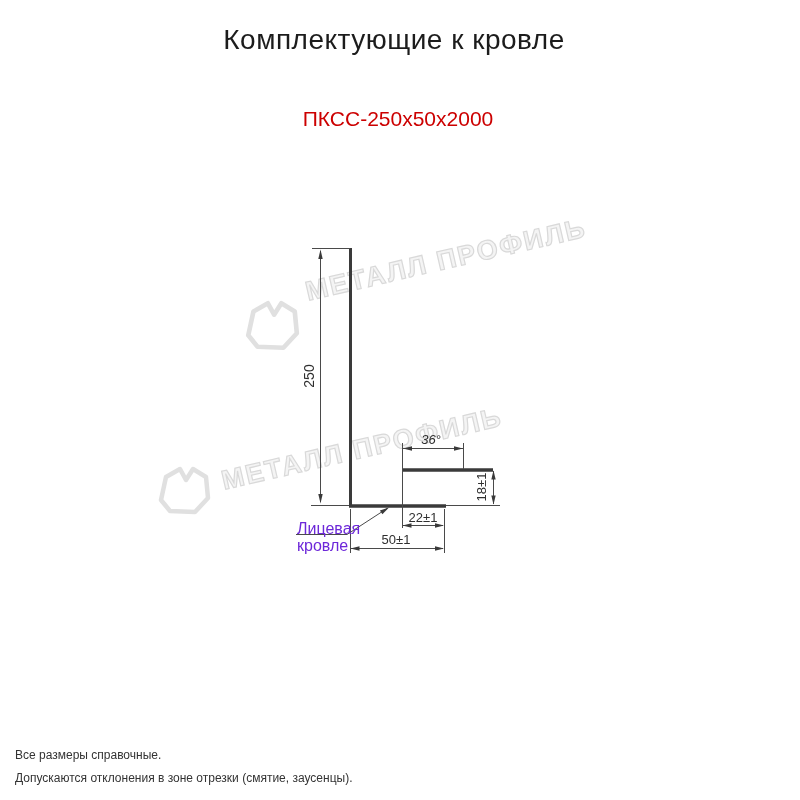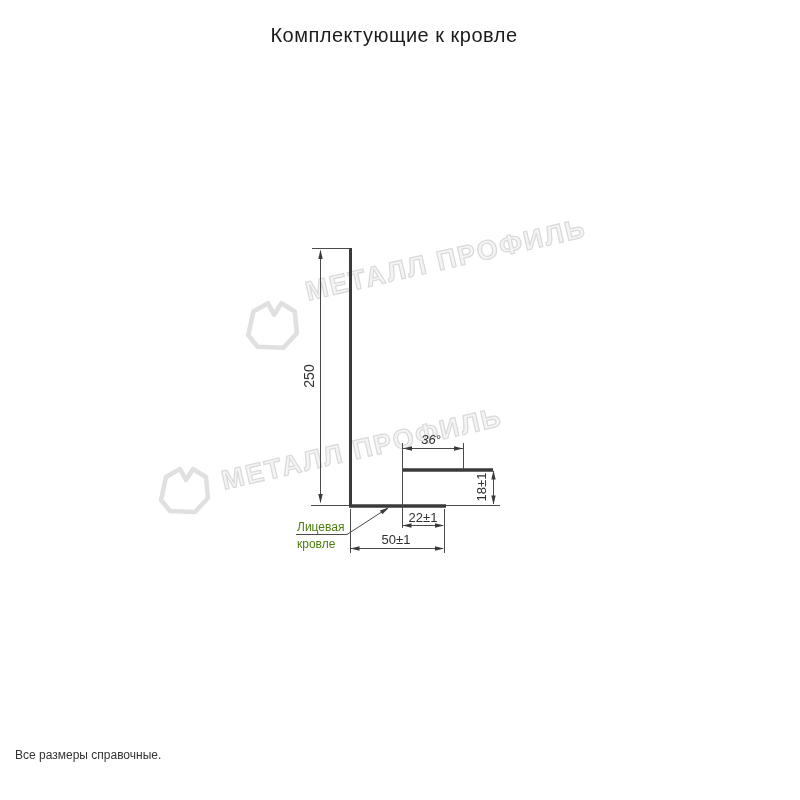--- a/index.html
+++ b/index.html
@@ -3,21 +3,21 @@
 <meta charset="utf-8">
 <style>
   html,body{margin:0;padding:0;}
   body{
     width:800px;height:800px;background:#ffffff;position:relative;
     font-family:"Liberation Sans", sans-serif;overflow:hidden;
   }
   .abs{position:absolute;}
   .page-title{
     left:394px;top:24px;transform:translateX(-50%);
-    font-size:20px;color:#1c1c1c;white-space:nowrap;letter-spacing:0.5px;
+    font-size:28px;color:#1c1c1c;white-space:nowrap;letter-spacing:0.5px;
   }
   .subtitle{
     left:398px;top:106px;transform:translateX(-50%);
     text-align:center;color:#cc0000;font-size:21px;line-height:26px;white-space:nowrap;
   }
   .footnotes{
     left:15px;top:744px;font-size:12px;line-height:23px;color:#333333;
   }
   
   .wm-text{
@@ -26,39 +26,40 @@
     transform-origin:0 50%;transform:rotate(-13deg);
   }
   .wm-logo{pointer-events:none;}
   
   .dim{
     font-size:13px;color:#2f2f2f;white-space:nowrap;
     transform:translate(-50%,-50%);
   }
   .dim.rot{transform:translate(-50%,-50%) rotate(-90deg);}
   .dim.big{font-size:14px;}
-  .leader-txt{font-size:12px;color:#4d7c0f;white-space:nowrap;}
+  .leader-txt{font-size:16px;color:#6d28d9;white-space:nowrap;}
   svg.draw{left:0;top:0;pointer-events:none;}
 </style>
 </head>
 <body>
 
 <svg class="abs wm-logo" style="left:240px;top:296px;" width="62" height="58" viewBox="0 0 60 56">
   <path d="M 8,38 L 13,15 L 27,7 L 33,18 L 40,7 L 53,15 L 55,36 L 42,50 L 17,49 Z" fill="#ffffff" stroke="#e0e0e0" stroke-width="4.5" stroke-linejoin="round"></path>
 </svg>
 <span class="abs wm-text" style="left:306px;top:277px;">МЕТАЛЛ ПРОФИЛЬ</span>
 
 <svg class="abs wm-logo" style="left:153px;top:462px;" width="60" height="56" viewBox="0 0 60 56">
   <path d="M 8,38 L 13,15 L 27,7 L 33,18 L 40,7 L 53,15 L 55,36 L 42,50 L 17,49 Z" fill="#ffffff" stroke="#e0e0e0" stroke-width="4.5" stroke-linejoin="round"></path>
 </svg>
 <span class="abs wm-text" style="left:222px;top:466px;">МЕТАЛЛ ПРОФИЛЬ</span>
 
 <div class="abs page-title">Комплектующие к кровле</div>
 
 <div class="abs subtitle">
+  <div>ПКСС-250х50х2000</div>
 </div>
 
 <svg class="abs draw" width="800" height="800" viewBox="0 0 800 800">
   <g stroke="#3a3a3a" fill="none">
 
     <line x1="350.5" y1="248" x2="350.5" y2="507" stroke-width="3"></line>
     <line x1="349" y1="506" x2="446" y2="506" stroke-width="3.5"></line>
     <line x1="402" y1="470" x2="493" y2="470" stroke-width="3.5"></line>
   </g>
   <g stroke="#4a4a4a" stroke-width="1" fill="none">
@@ -102,13 +103,14 @@
 <span class="abs dim" style="left:431px;top:439px;font-style:italic;">36°</span>
 <span class="abs dim rot" style="left:481px;top:487px;">18±1</span>
 <span class="abs dim" style="left:423px;top:517px;">22±1</span>
 <span class="abs dim" style="left:396px;top:539px;">50±1</span>
 
 <span class="abs leader-txt" style="left:297px;top:520px;">Лицевая</span>
 <span class="abs leader-txt" style="left:297px;top:537px;">кровле</span>
 
 <div class="abs footnotes">
   <div>Все размеры справочные.</div>
+  <div>Допускаются отклонения в зоне отрезки (смятие, заусенцы).</div>
 </div>
 
 </body></html>

